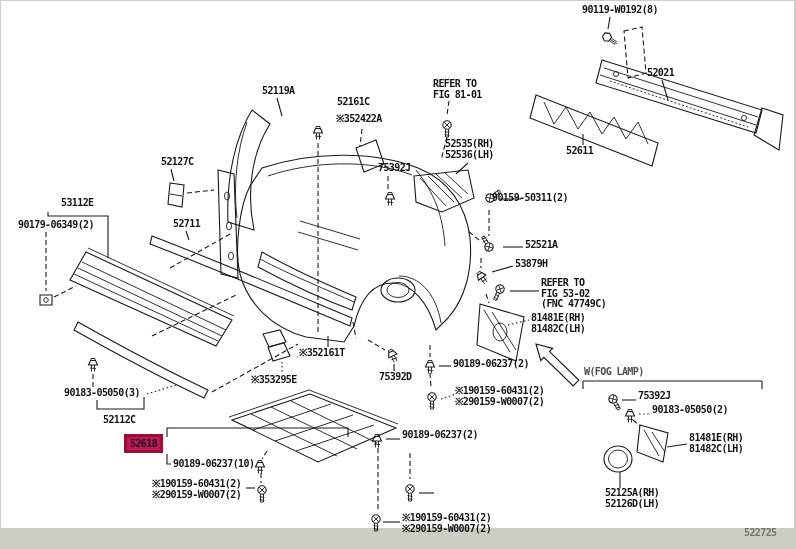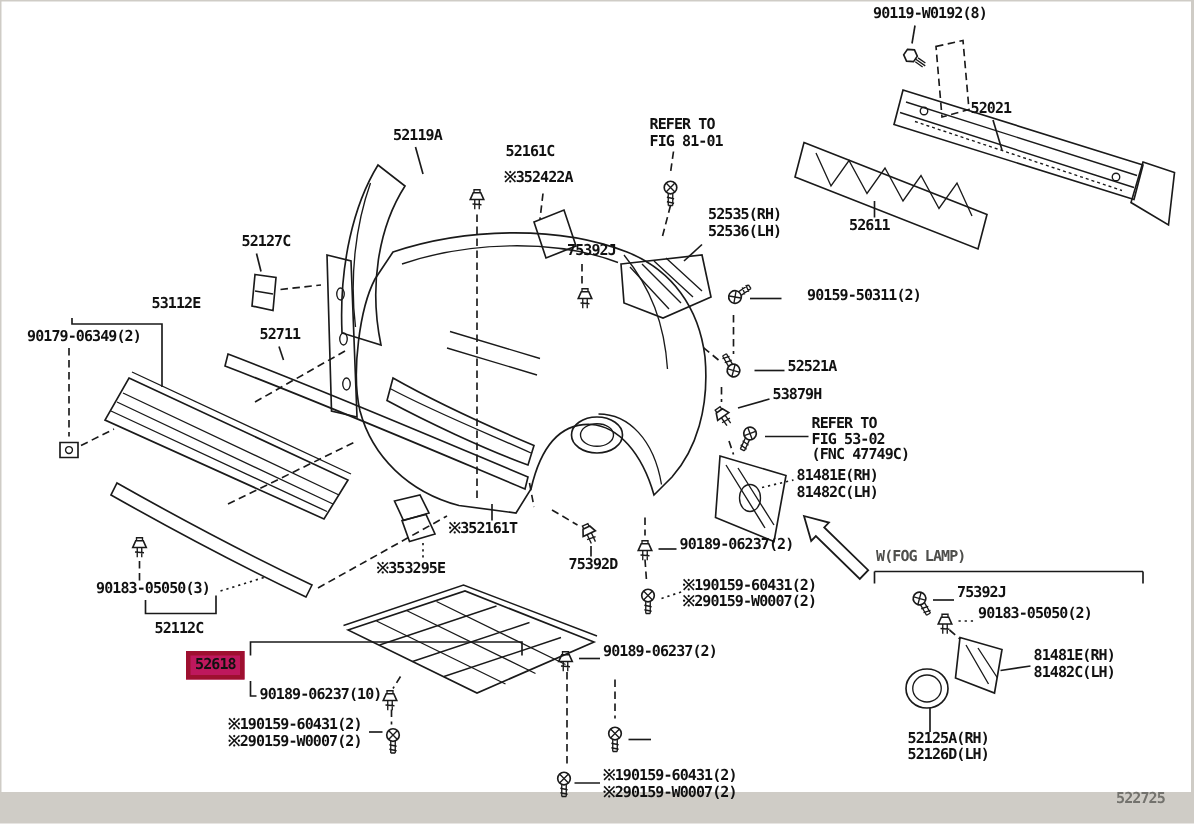--- a/index.html
+++ b/index.html
@@ -234,27 +234,27 @@
   </svg>
 
   <div id="labels">
       <div class="lbl" style="left: 582px; top: 5px;"><div>90119-W0192(8)</div></div>
       <div class="lbl" style="left: 647px; top: 68px;"><div>52021</div></div>
       <div class="lbl" style="left: 566px; top: 146px;"><div>52611</div></div>
       <div class="lbl" style="left: 262px; top: 86px;"><div>52119A</div></div>
       <div class="lbl" style="left: 311px; top: 97px; margin-left: 26px;"><div>52161C</div></div>
       <div class="lbl" style="left: 336px; top: 114px;"><div>※352422A</div></div>
       <div class="lbl ref" style="left: 433px; top: 79px;"><div>REFER TO</div><div>FIG 81-01</div></div>
-      <div class="lbl" style="left: 472px; top: 139px;"><div>52535(RH)</div><div>52536(LH)</div></div>
+      <div class="lbl" style="left: 445px; top: 139px;"><div>52535(RH)</div><div>52536(LH)</div></div>
       <div class="lbl" style="left: 378px; top: 163px;"><div>75392J</div></div>
       <div class="lbl" style="left: 161px; top: 157px;"><div>52127C</div></div>
-      <div class="lbl" style="left: 61px; top: 198px; margin-left: 40px;"><div>53112E</div></div>
+      <div class="lbl" style="left: 61px; top: 198px;"><div>53112E</div></div>
       <div class="lbl" style="left: 18px; top: 220px;"><div>90179-06349(2)</div></div>
       <div class="lbl" style="left: 173px; top: 219px;"><div>52711</div></div>
-      <div class="lbl" style="left: 538px; top: 193px;"><div>90159-50311(2)</div></div>
+      <div class="lbl" style="left: 492px; top: 193px;"><div>90159-50311(2)</div></div>
       <div class="lbl" style="left: 525px; top: 240px;"><div>52521A</div></div>
       <div class="lbl" style="left: 515px; top: 259px;"><div>53879H</div></div>
       <div class="lbl ref" style="left: 541px; top: 278px;"><div>REFER TO</div><div>FIG 53-02</div><div>(FNC 47749C)</div></div>
       <div class="lbl" style="left: 531px; top: 313px;"><div>81481E(RH)</div><div>81482C(LH)</div></div>
       <div class="lbl" style="left: 64px; top: 388px;"><div>90183-05050(3)</div></div>
       <div class="lbl" style="left: 103px; top: 415px;"><div>52112C</div></div>
       <div class="lbl highlight" style="left: 124px; top: 434px; border-color: rgb(158, 16, 48);"><div>52618</div></div>
       <div class="lbl" style="left: 173px; top: 459px;"><div>90189-06237(10)</div></div>
       <div class="lbl" style="left: 152px; top: 479px;"><div>※190159-60431(2)</div><div>※290159-W0007(2)</div></div>
       <div class="lbl" style="left: 299px; top: 348px;"><div>※352161T</div></div>

